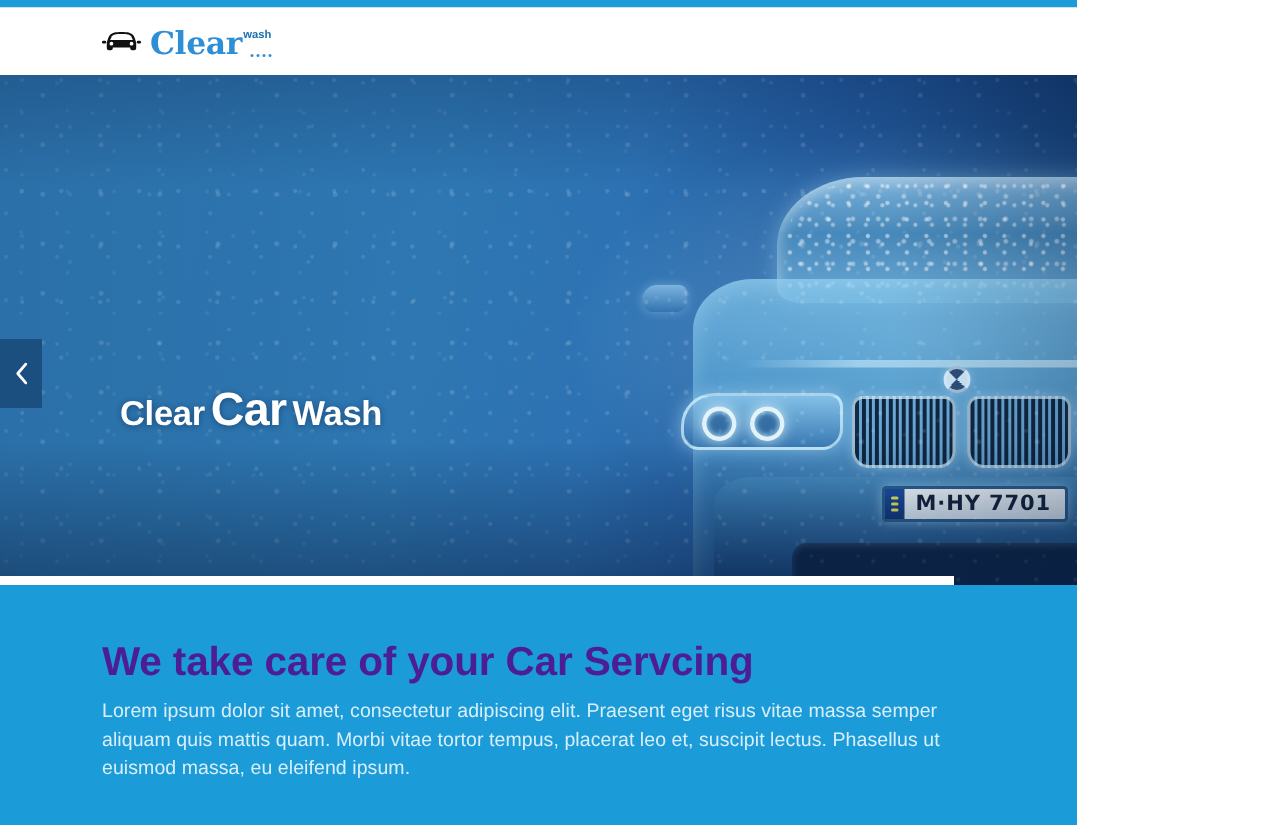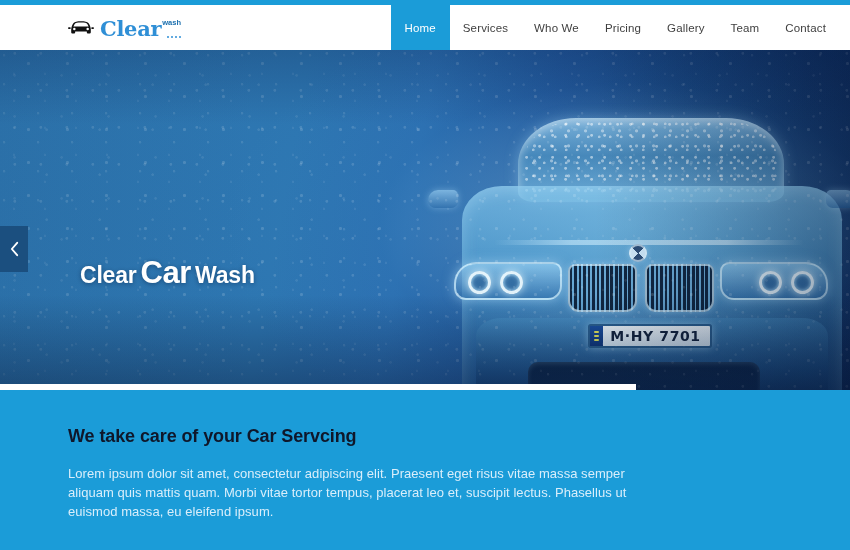--- a/index.html
+++ b/index.html
@@ -8,21 +8,21 @@
   html, body {
     width: 850px;
     height: 550px;
     overflow: hidden;
     background: #ffffff;
     font-family: "Liberation Sans", sans-serif;
   }
 
   .page {
     position: relative;
-    width: 850px;
+    width: 718px;
     height: 550px;
     overflow: hidden;
     background: #ffffff;
   }
 
   
   .topbar {
     position: absolute;
     left: 0; top: 0;
     width: 850px; height: 5px;
@@ -333,23 +333,23 @@
   
   .promo {
     position: absolute;
     left: 0; top: 390px;
     width: 850px; height: 160px;
     background: #1b9cd8;
   }
   .promo-title {
     position: absolute;
     left: 68px; top: 36px;
-    font-size: 18px;
+    font-size: 27px;
     font-weight: bold;
-    color: #0f172a;
+    color: #4c1d95;
     letter-spacing: -0.1px;
     white-space: nowrap;
   }
   .promo-text {
     position: absolute;
     left: 68px; top: 74px;
     width: 560px;
     font-size: 13px;
     line-height: 19px;
     color: #d9eefb;
@@ -381,29 +381,20 @@
         <span class="logo-sub">wash</span>
         <span class="logo-dots">
           <i></i>
             <i></i>
             <i></i>
             <i></i>
         </span>
       </span>
     </a>
 
-    <nav class="nav">
-      <a class="nav-item active" href="#">Home</a>
-      <a class="nav-item" href="#">Services</a>
-      <a class="nav-item" href="#">Who We</a>
-      <a class="nav-item" href="#">Pricing</a>
-      <a class="nav-item" href="#">Gallery</a>
-      <a class="nav-item" href="#">Team</a>
-      <a class="nav-item last" href="#">Contact</a>
-    </nav>
   </div>
 
   <div class="hero">
 
     <div class="hero-photo">
       <div class="hero-grad-base"></div>
 
       <div class="car">
         <div class="car-sheen"></div>
         <div class="car-windshield"></div>

